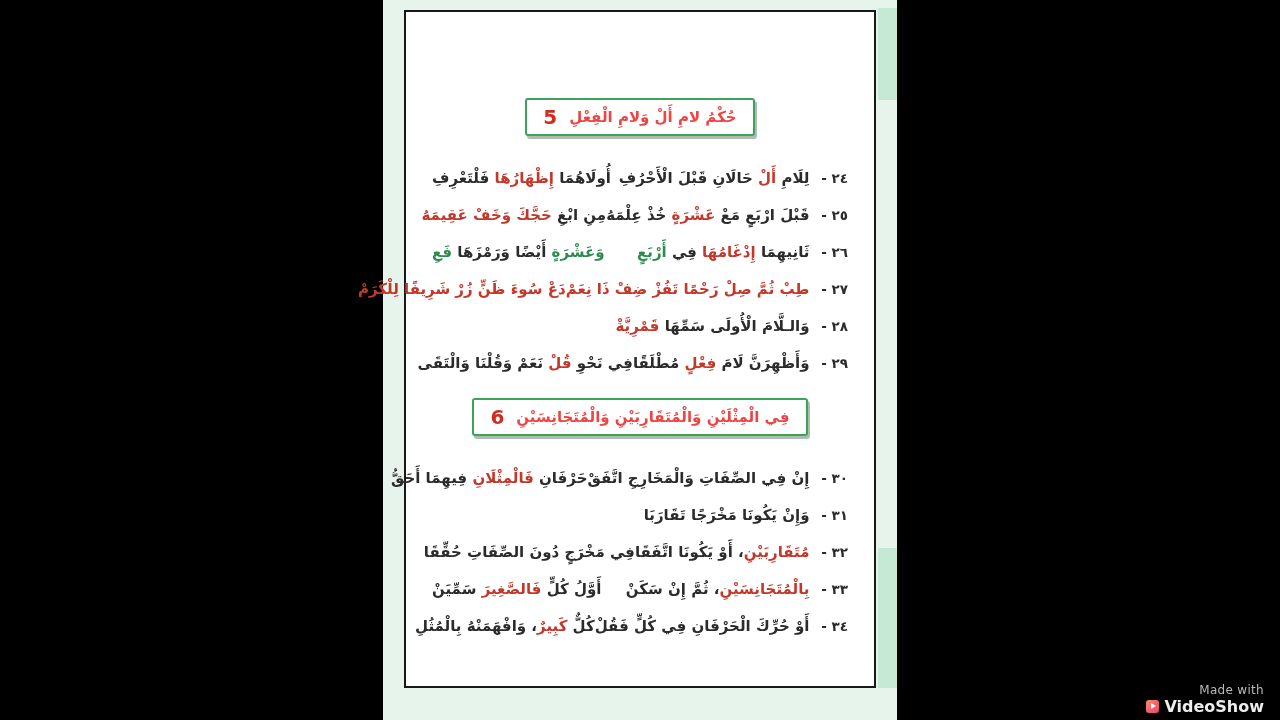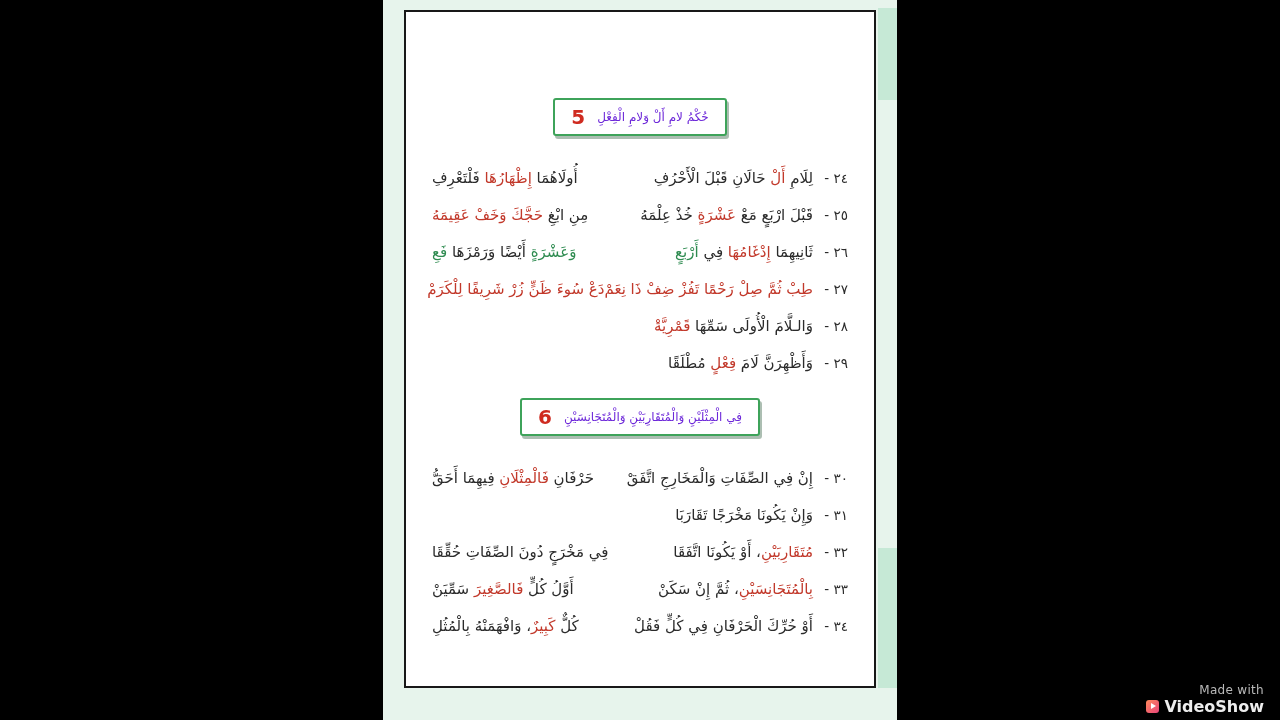--- a/index.html
+++ b/index.html
@@ -19,27 +19,27 @@
   .page { position:absolute; left:404px; top:10px; width:472px; height:678px;
           background:#fff; border:2px solid #181818; }
 
   .content { padding:86px 26px 0 26px; direction:rtl; }
 
   .header-row { text-align:center; margin-bottom:24px; direction:ltr; }
   .header-box { display:inline-flex; align-items:center; gap:12px; direction:ltr;
                 border:2px solid #3ea35a; border-radius:3px; background:#fff;
                 padding:5px 16px; box-shadow:2px 3px 0 rgba(70,110,85,0.45), 0 0 0 1px #fff; }
   .header-num { color:#cf2b20; font-weight:bold; font-size:20px; line-height:22px; }
-  .header-title { color:#6d28d9; font-weight:normal; font-size:12px; direction:rtl; line-height:24px; }
+  .header-title { color:#ef4444; font-weight:bold; font-size:15px; direction:rtl; line-height:24px; }
 
   .lines { margin-bottom:16px; }
   .line { display:flex; justify-content:space-between; align-items:baseline;
           direction:rtl; white-space:nowrap; line-height:37px; font-size:15px; color:#2b2b2b; }
   .vnum { font-size:13.5px; margin-left:7px; color:#2b2b2b; }
-  .hemi { display:inline-block; }
+  .hemi { display:inline-block;font-weight:bold; }
 
   .watermark { position:absolute; right:16px; bottom:4px; text-align:right; }
   .wm-made { display:block; font-size:12px; color:#b9b9b9; letter-spacing:0.3px; }
   .wm-brand-row { display:flex; align-items:center; justify-content:flex-end; gap:5px; }
   .wm-logo { width:13px; height:13px; border-radius:3px;
              background:linear-gradient(135deg,#ff8a5c,#e8447a); position:relative; }
   .wm-logo::after { content:""; position:absolute; left:4.5px; top:3px;
                     border-left:5px solid #fff; border-top:3.5px solid transparent;
                     border-bottom:3.5px solid transparent; }
   .wm-brand { font-size:16px; font-weight:bold; color:#ededed; }
@@ -74,20 +74,21 @@
           </div>
           <div class="line">
             <span class="hemi right"><span class="vnum">٢٧ - </span><span class="seg" style="color: rgb(194, 57, 43);">طِبْ ثُمَّ صِلْ رَحْمًا تَفُزْ ضِفْ ذَا نِعَمْ</span></span>
             <span class="hemi left"><span class="seg" style="color: rgb(194, 57, 43);">دَعْ سُوءَ ظَنٍّ زُرْ شَرِيفًا لِلْكَرَمْ</span></span>
           </div>
           <div class="line">
             <span class="hemi right"><span class="vnum">٢٨ - </span><span class="seg" style="color: rgb(43, 43, 43);">وَالـلَّامَ الْأُولَى سَمِّهَا </span><span class="seg" style="color: rgb(194, 57, 43);">قَمْرِيَّةْ</span></span>
           </div>
           <div class="line">
             <span class="hemi right"><span class="vnum">٢٩ - </span><span class="seg" style="color: rgb(43, 43, 43);">وَأَظْهِرَنَّ لَامَ </span><span class="seg" style="color: rgb(194, 57, 43); text-align: right;">فِعْلٍ</span><span class="seg" style="color: rgb(43, 43, 43);"> مُطْلَقًا</span></span>
+            <span class="hemi left"><span class="seg" style="color: rgb(43, 43, 43);">فِي نَحْوِ </span><span class="seg" style="color: rgb(194, 57, 43);">قُلْ</span><span class="seg" style="color: rgb(43, 43, 43);"> نَعَمْ وَقُلْنَا وَالْتَقَى</span></span>
           </div>
         </div>
         <div class="header-row"><div class="header-box">
             <span class="header-num">6</span>
             <span class="header-title">فِي الْمِثْلَيْنِ وَالْمُتَقَارِبَيْنِ وَالْمُتَجَانِسَيْنِ</span>
           </div></div>
         <div class="lines">
           <div class="line">
             <span class="hemi right"><span class="vnum">٣٠ - </span><span class="seg" style="color: rgb(43, 43, 43);">إِنْ فِي الصِّفَاتِ وَالْمَخَارِجِ اتَّفَقْ</span></span>
             <span class="hemi left"><span class="seg" style="color: rgb(43, 43, 43);">حَرْفَانِ </span><span class="seg" style="color: rgb(194, 57, 43);">فَالْمِثْلَانِ</span><span class="seg" style="color: rgb(43, 43, 43);"> فِيهِمَا أَحَقُّ</span></span>

